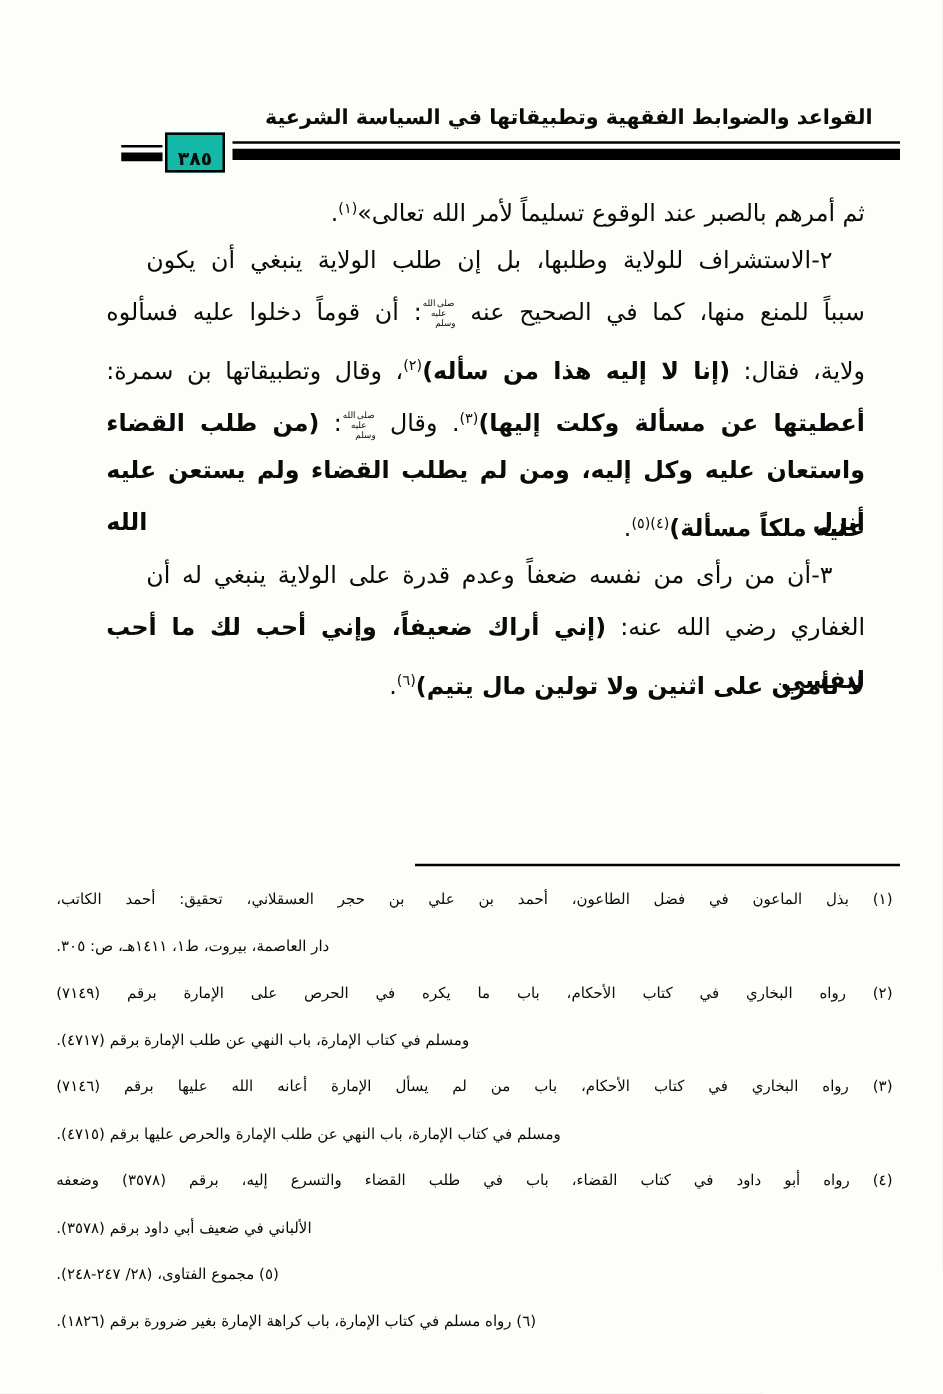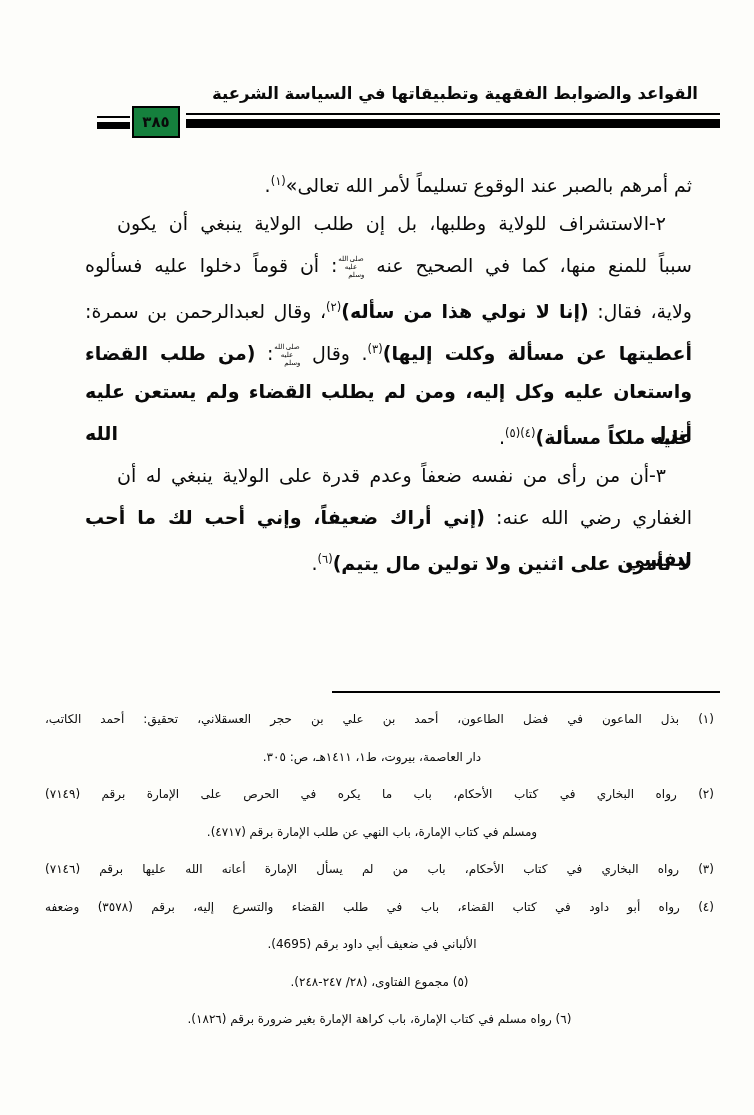--- a/index.html
+++ b/index.html
@@ -14,47 +14,47 @@
     font-size:16.5px; font-weight:bold; letter-spacing:0;
     white-space:nowrap;
   }
   .rule { position:absolute; background:#000; }
   .rule-thin-right  { left:186px; right:34px; top:113px; height:2px; }
   .rule-thick-right { left:186px; right:34px; top:119px; height:9px; }
   .rule-thin-left   { left:97px; width:33px; top:116px; height:2px; }
   .rule-thick-left  { left:97px; width:33px; top:122px; height:7px; }
   .pagenum-box {
     position:absolute; left:132px; top:106px; width:44px; height:28px;
-    border:2px solid #000; background:#15803d;
-    display:flex; align-items:center; justify-content:center;
+    border:2px solid #000; background:#14b8a6;
+    display:flex; align-items:flex-end; justify-content:center;
     font-size:15px; font-weight:bold;
   }
   
   .body-text {
-    position:absolute; top:160px; right:62px; left:85px;
+    position:absolute; top:145px; right:62px; left:85px;
     font-size:19px;
   }
   .bline { height:42px; line-height:42px; }
   .bline.jst { text-align:justify; text-align-last:justify; }
   .bline.end { text-align:right; }
   .bline.ind { padding-right:26px;margin-left:32px; }
   .seg-b { font-weight:bold; }
   .seg-sup { font-size:11.5px; vertical-align:7px; font-weight:normal; }
   .seg-saw {
     display:inline-block; width:27px; font-size:7px; line-height:1.15;
     text-align:center; vertical-align:-5px; font-weight:normal;
     white-space:normal; word-spacing:-1px;
   }
   
   .fn-sep { position:absolute; top:691px; right:34px; width:388px; height:2px; background:#000; }
   .footnotes {
     position:absolute; top:701px; right:40px; left:45px;
     font-size:12px;
   }
-  .fline { line-height:37.5px; text-align:center; }
+  .fline { line-height:37.5px; text-align:left; }
   .fline.fjust { text-align:justify; text-align-last:justify; }
   .fline.cont { padding-right:15px; }
 </style>
 </head>
 <body>
 
 <div class="page">
 
   <div class="header-title">القواعد والضوابط الفقهية وتطبيقاتها في السياسة الشرعية</div>
 
@@ -65,36 +65,37 @@
     <span>٣٨٥</span>
   </div>
 
   <div class="rule rule-thin-right"></div>
   <div class="rule rule-thick-right"></div>
 
   <div class="body-text">
       <div class="bline end"><span class="seg-r">ثم أمرهم بالصبر عند الوقوع تسليماً لأمر الله تعالى»</span><span class="seg-sup">(١)</span><span class="seg-r">.</span></div>
       <div class="bline jst ind"><span class="seg-r">٢-الاستشراف للولاية وطلبها، بل إن طلب الولاية ينبغي أن يكون</span></div>
       <div class="bline jst"><span class="seg-r">سبباً للمنع منها، كما في الصحيح عنه </span><span class="seg-saw">صلى الله عليه وسلم</span><span class="seg-r">: أن قوماً دخلوا عليه فسألوه</span></div>
-      <div class="bline jst"><span class="seg-r">ولاية، فقال: </span><span class="seg-b">(إنا لا نولي هذا من سأله)</span><span class="seg-sup">(٢)</span><span class="seg-r">، وقال لعبدالرحمن بن سمرة:</span></div>
+      <div class="bline jst"><span class="seg-r">ولاية، فقال: </span><span class="seg-b">(إنا لا إليه هذا من سأله)</span><span class="seg-sup">(٢)</span><span class="seg-r">، وقال وتطبيقاتها بن سمرة:</span></div>
       <div class="bline jst"><span class="seg-b">أعطيتها عن مسألة وكلت إليها)</span><span class="seg-sup">(٣)</span><span class="seg-r">. وقال </span><span class="seg-saw">صلى الله عليه وسلم</span><span class="seg-r">: </span><span class="seg-b">(من طلب القضاء</span></div>
       <div class="bline jst"><span class="seg-b">واستعان عليه وكل إليه، ومن لم يطلب القضاء ولم يستعن عليه أنزل الله</span></div>
       <div class="bline end"><span class="seg-b">عليه ملكاً مسألة)</span><span class="seg-sup">(٤)(٥)</span><span class="seg-r">.</span></div>
       <div class="bline jst ind"><span class="seg-r">٣-أن من رأى من نفسه ضعفاً وعدم قدرة على الولاية ينبغي له أن</span></div>
       <div class="bline jst"><span class="seg-r">الغفاري رضي الله عنه: </span><span class="seg-b">(إني أراك ضعيفاً، وإني أحب لك ما أحب لنفسي</span></div>
       <div class="bline end"><span class="seg-b">لا تأمرن على اثنين ولا تولين مال يتيم)</span><span class="seg-sup">(٦)</span><span class="seg-r">.</span></div>
     </div>
 
   <div class="fn-sep"></div>
 
   <div class="footnotes">
       <div class="fline fjust">(١) بذل الماعون في فضل الطاعون، أحمد بن علي بن حجر العسقلاني، تحقيق: أحمد الكاتب،</div>
       <div class="fline cont">دار العاصمة، بيروت، ط١، ١٤١١هـ، ص: ٣٠٥.</div>
       <div class="fline fjust">(٢) رواه البخاري في كتاب الأحكام، باب ما يكره في الحرص على الإمارة برقم (٧١٤٩)</div>
       <div class="fline cont">ومسلم في كتاب الإمارة، باب النهي عن طلب الإمارة برقم (٤٧١٧).</div>
       <div class="fline fjust">(٣) رواه البخاري في كتاب الأحكام، باب من لم يسأل الإمارة أعانه الله عليها برقم (٧١٤٦)</div>
+      <div class="fline cont">ومسلم في كتاب الإمارة، باب النهي عن طلب الإمارة والحرص عليها برقم (٤٧١٥).</div>
       <div class="fline fjust">(٤) رواه أبو داود في كتاب القضاء، باب في طلب القضاء والتسرع إليه، برقم (٣٥٧٨) وضعفه</div>
-      <div class="fline cont">الألباني في ضعيف أبي داود برقم (4695).</div>
+      <div class="fline cont">الألباني في ضعيف أبي داود برقم (٣٥٧٨).</div>
       <div class="fline">(٥) مجموع الفتاوى، (٢٨/ ٢٤٧-٢٤٨).</div>
       <div class="fline">(٦) رواه مسلم في كتاب الإمارة، باب كراهة الإمارة بغير ضرورة برقم (١٨٢٦).</div>
     </div>
 
 </div>
 
 </body></html>

